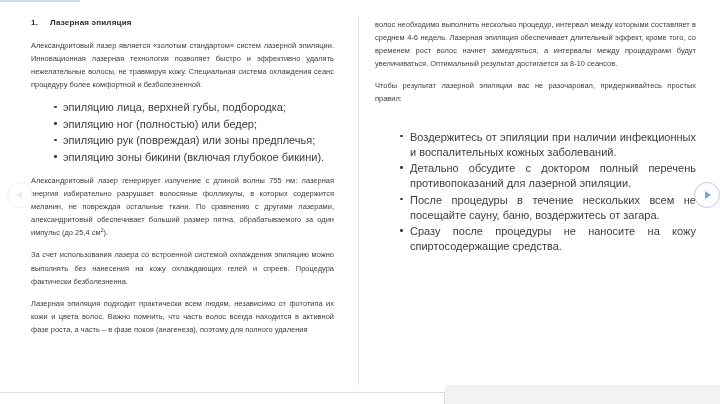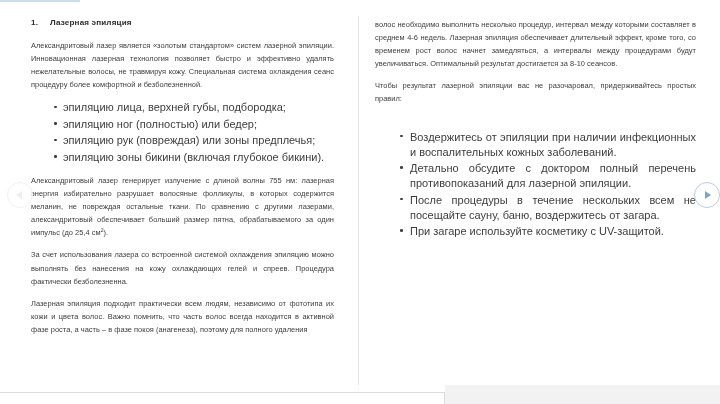--- a/index.html
+++ b/index.html
@@ -248,21 +248,21 @@
   <div class="column" id="column-right">
 
     <p class="doc-para">волос необходимо выполнить несколько процедур, интервал между которыми составляет в среднем 4-6 недель.  Лазерная эпиляция обеспечивает длительный эффект, кроме того, со временем рост волос начнет замедляться, а интервалы между процедурами будут увеличиваться. Оптимальный результат достигается за  8-10 сеансов.</p>
 
     <p class="doc-para tight">Чтобы результат лазерной эпиляции вас не разочаровал, придерживайтесь простых правил:</p>
 
     <ul class="doc-list">
       <li><span>Воздержитесь от эпиляции при наличии инфекционных и воспалительных кожных заболеваний.</span></li>
       <li><span>Детально обсудите с доктором полный перечень противопоказаний для лазерной эпиляции.</span></li>
       <li><span>После процедуры в течение нескольких всем не посещайте сауну, баню, воздержитесь от загара.</span></li>
-      <li><span>При загаре используйте косметику с UV-защитой.</span></li>
+      <li><span>Сразу после процедуры не наносите на кожу спиртосодержащие средства.</span></li>
     </ul>
 
   </div>
 
   <div id="page-gutter-strip"></div>
   <div id="page-left-white"></div>
   <div id="page-gutter-bottom"></div>
   <div id="page-bottom-edge"></div>
 
   <div class="nav-arrow" id="nav-prev">

